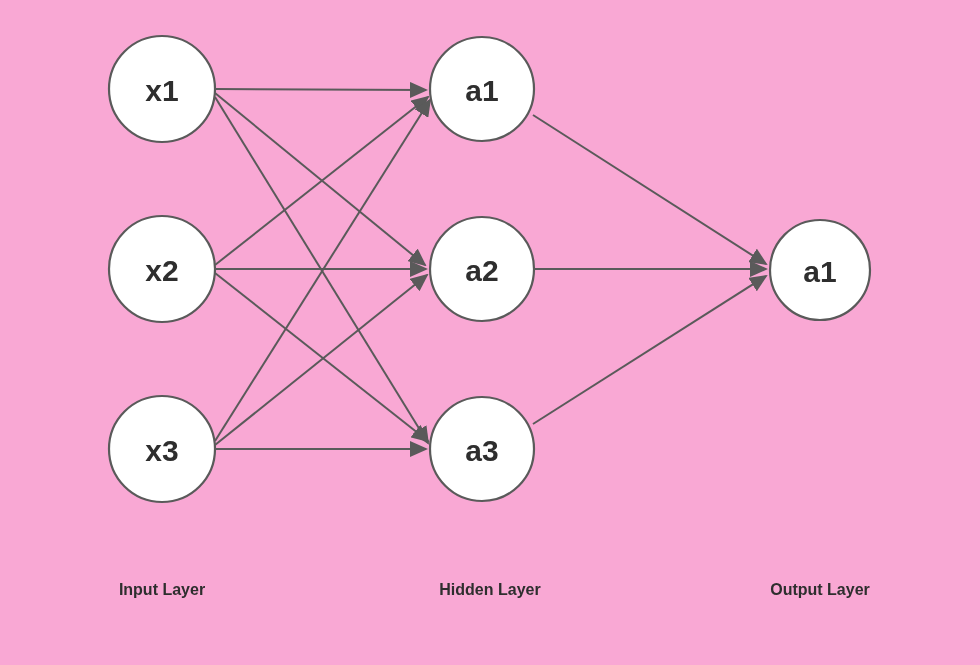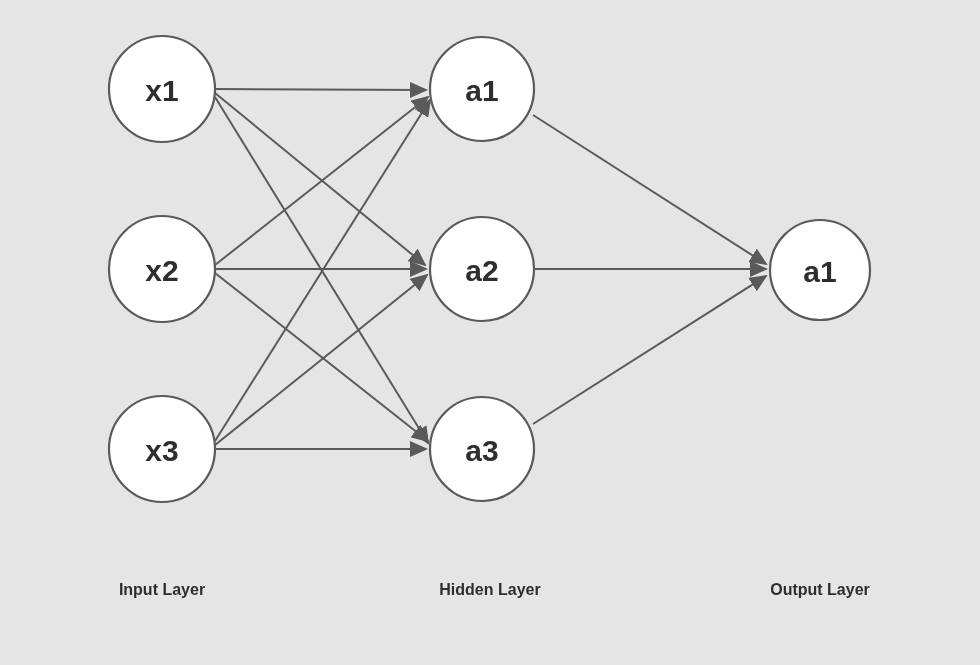--- a/index.html
+++ b/index.html
@@ -11,21 +11,21 @@
   body {
     width: 980px;
     height: 665px;
     font-family: "Liberation Sans", sans-serif;
     overflow: hidden;
   }
   #diagram-root {
     position: relative;
     width: 980px;
     height: 665px;
-    background: #e5e5e5;
+    background: #f9a8d4;
   }
   svg#nn-svg {
     display: block;
     width: 980px;
     height: 665px;
   }
   .node-circle {
     fill: #ffffff;
     stroke: #5a5a5a;
     stroke-width: 2.2;

